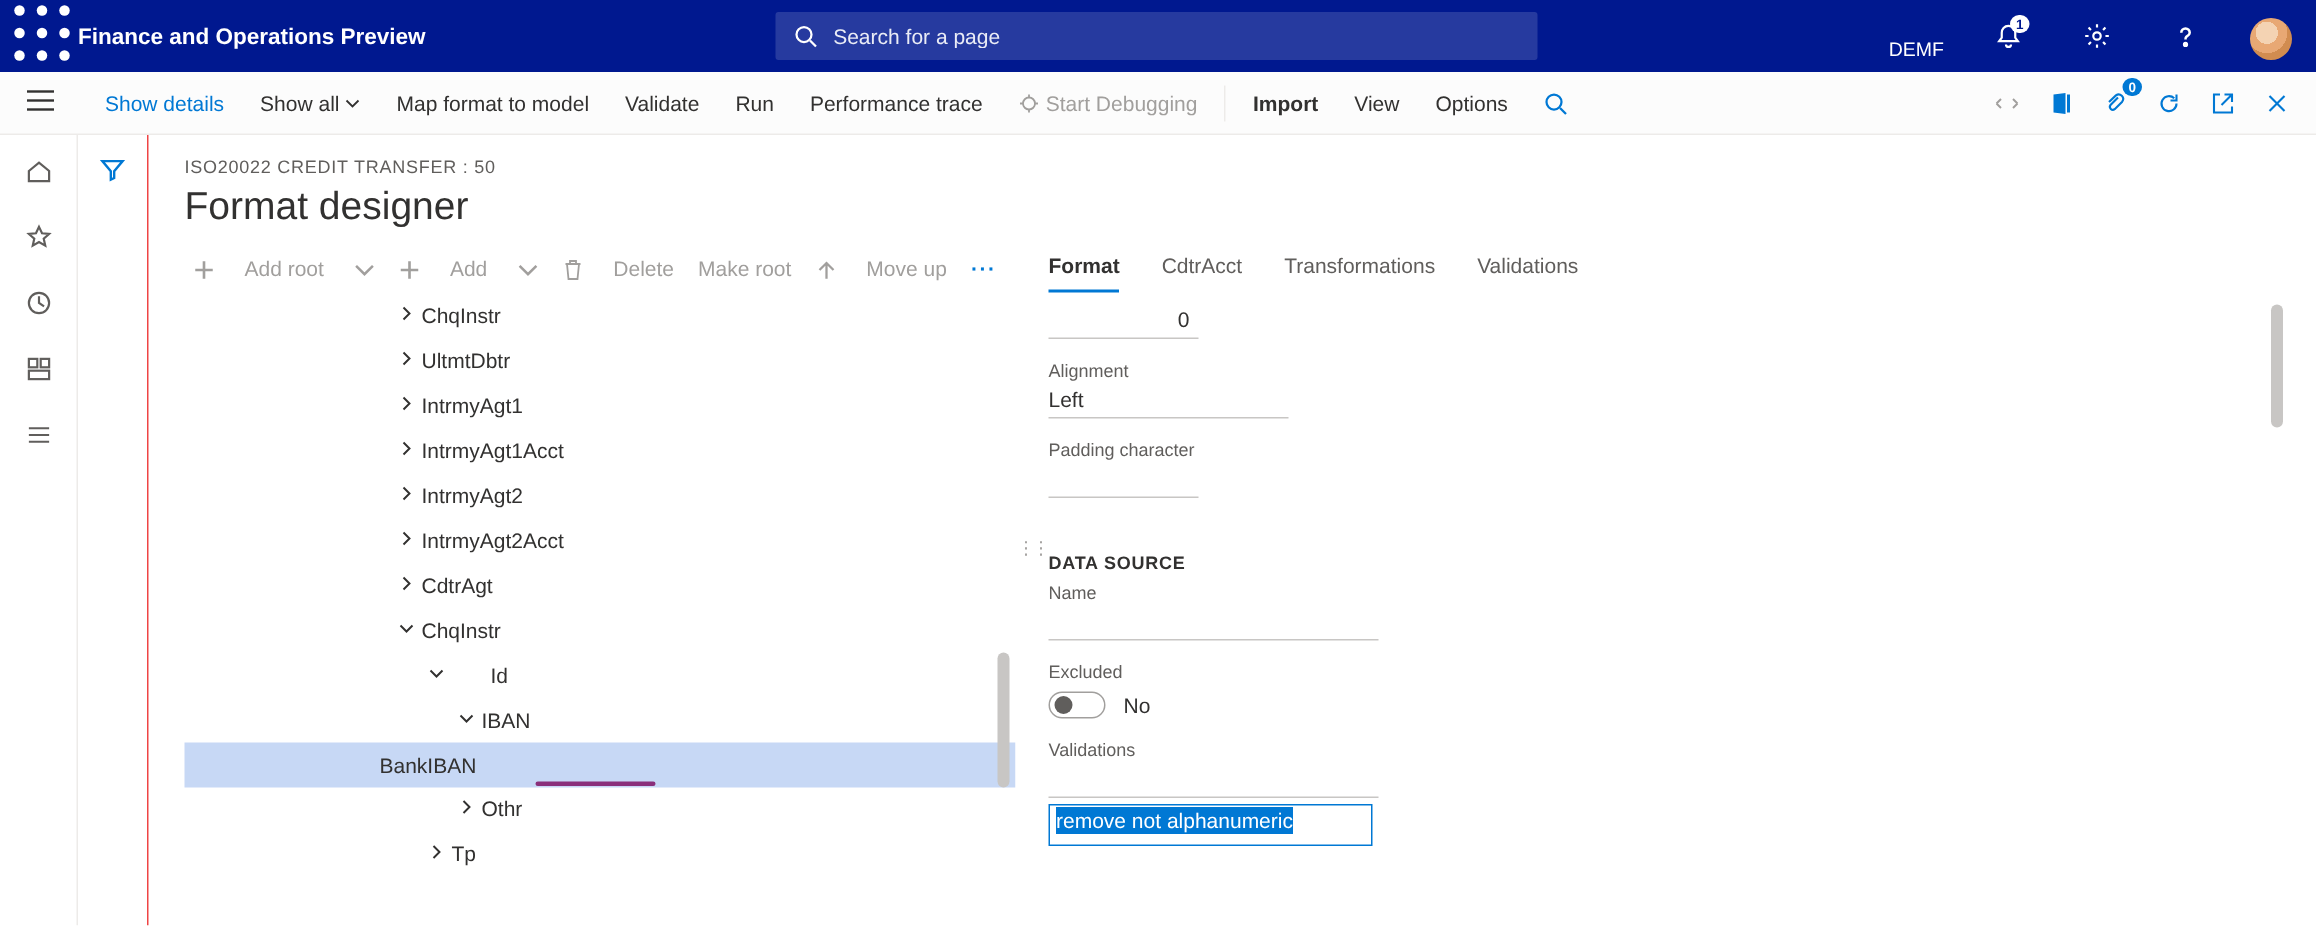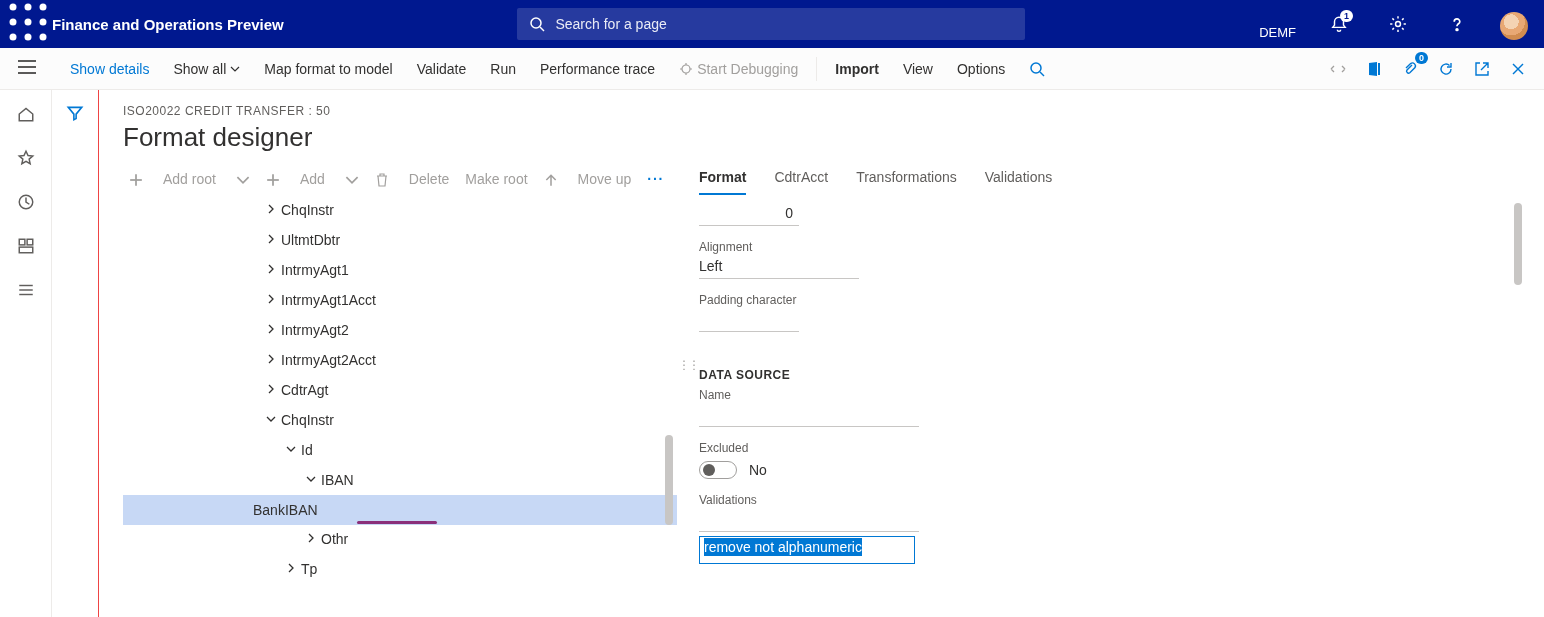--- a/index.html
+++ b/index.html
@@ -336,21 +336,21 @@
                     <path d="M3 1l4 4-4 4"></path>
                   </svg></span>
                 <span class="label">CdtrAgt</span>
               </div>
               <div class="tree-row" style="padding-left: 140px;">
                 <span class="caret"><svg viewBox="0 0 10 10" fill="none" stroke="#323130" stroke-width="1.3">
                     <path d="M1 3l4 4 4-4"></path>
                   </svg></span>
                 <span class="label">ChqInstr</span>
               </div>
-              <div class="tree-row" style="padding-left: 160px;">
+              <div class="tree-row" style="padding-left: 160px; gap: 26px;">
                 <span class="caret"><svg viewBox="0 0 10 10" fill="none" stroke="#323130" stroke-width="1.3">
                     <path d="M1 3l4 4 4-4"></path>
                   </svg></span>
                 <span class="label">Id</span>
               </div>
               <div class="tree-row" style="padding-left: 180px;">
                 <span class="caret"><svg viewBox="0 0 10 10" fill="none" stroke="#323130" stroke-width="1.3">
                     <path d="M1 3l4 4 4-4"></path>
                   </svg></span>
                 <span class="label">IBAN</span>

